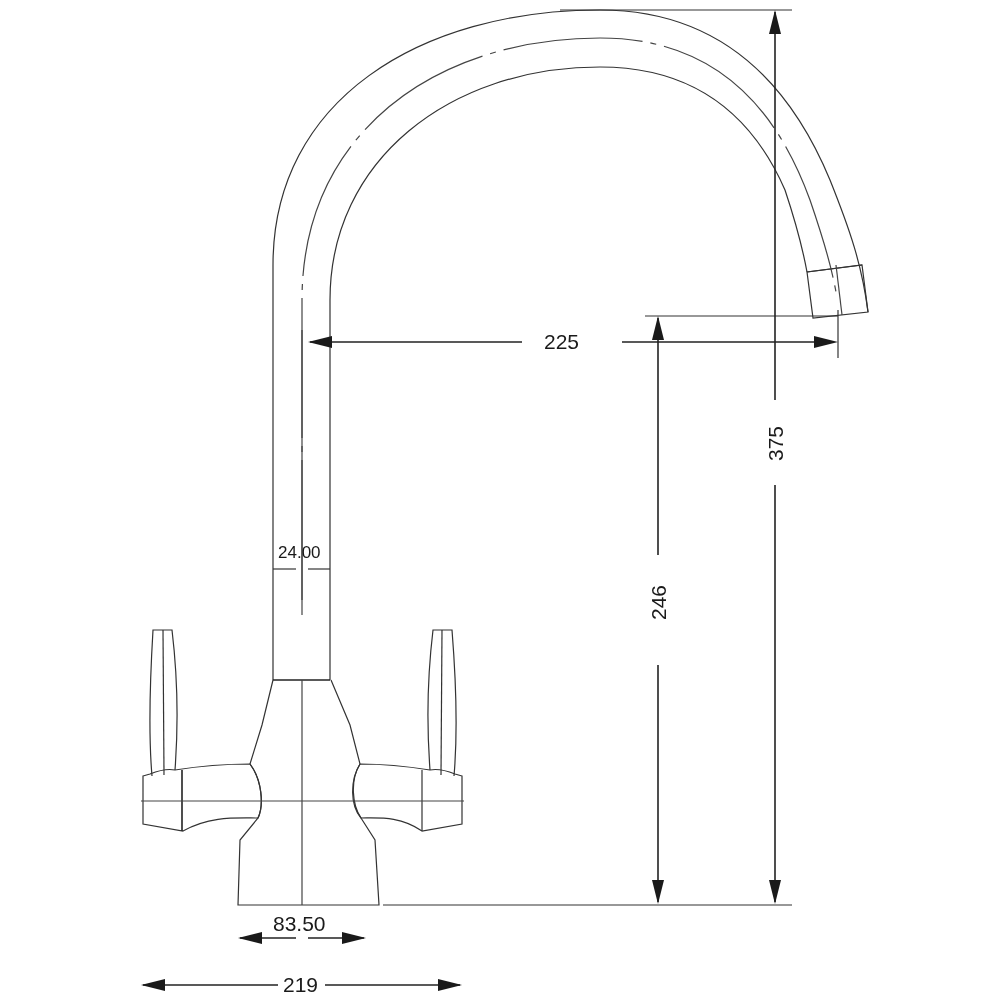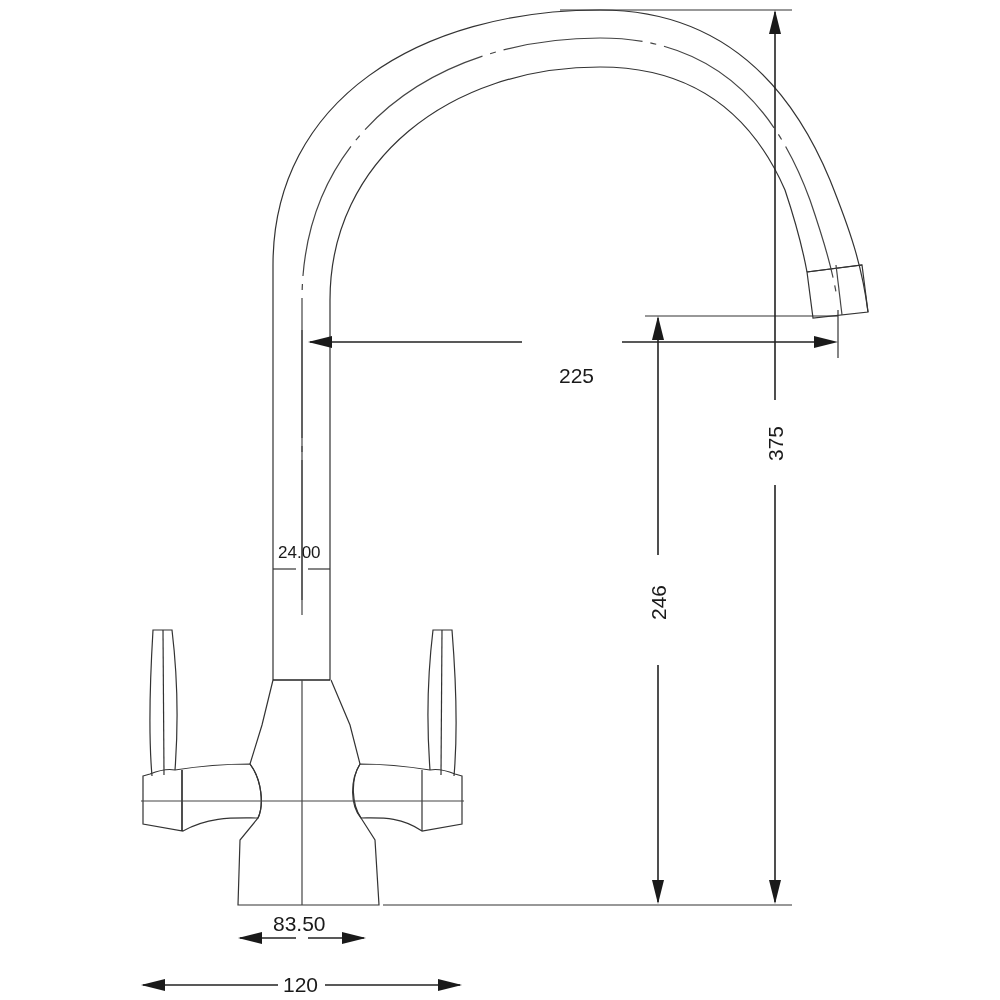--- a/index.html
+++ b/index.html
@@ -86,18 +86,18 @@
   </g>
 
   <g>
     <line class="dl" x1="143" y1="985" x2="278" y2="985"></line>
     <line class="dl" x1="325" y1="985" x2="460" y2="985"></line>
     <polygon class="arrow" points="141,985 165,979 165,991"></polygon>
     <polygon class="arrow" points="462,985 438,979 438,991"></polygon>
   </g>
 </svg>
 
-<span class="lbl" style="left:559px; top:331px;margin-top:34px;">225</span>
+<span class="lbl" style="left:544px; top:331px;">225</span>
 <span class="lbl rot" style="left:754px; top:433px; width:42px; text-align:center;">375</span>
 <span class="lbl rot" style="left:637px; top:592px; width:42px; text-align:center;">246</span>
 <span class="lbl small" style="left:278px; top:544px;text-align:center;">24.00</span>
 <span class="lbl" style="left:273px; top:913px; background:transparent;">83.50</span>
-<span class="lbl" style="left:283px; top:974px;">120</span>
+<span class="lbl" style="left:283px; top:974px;">219</span>
 
 </body></html>

